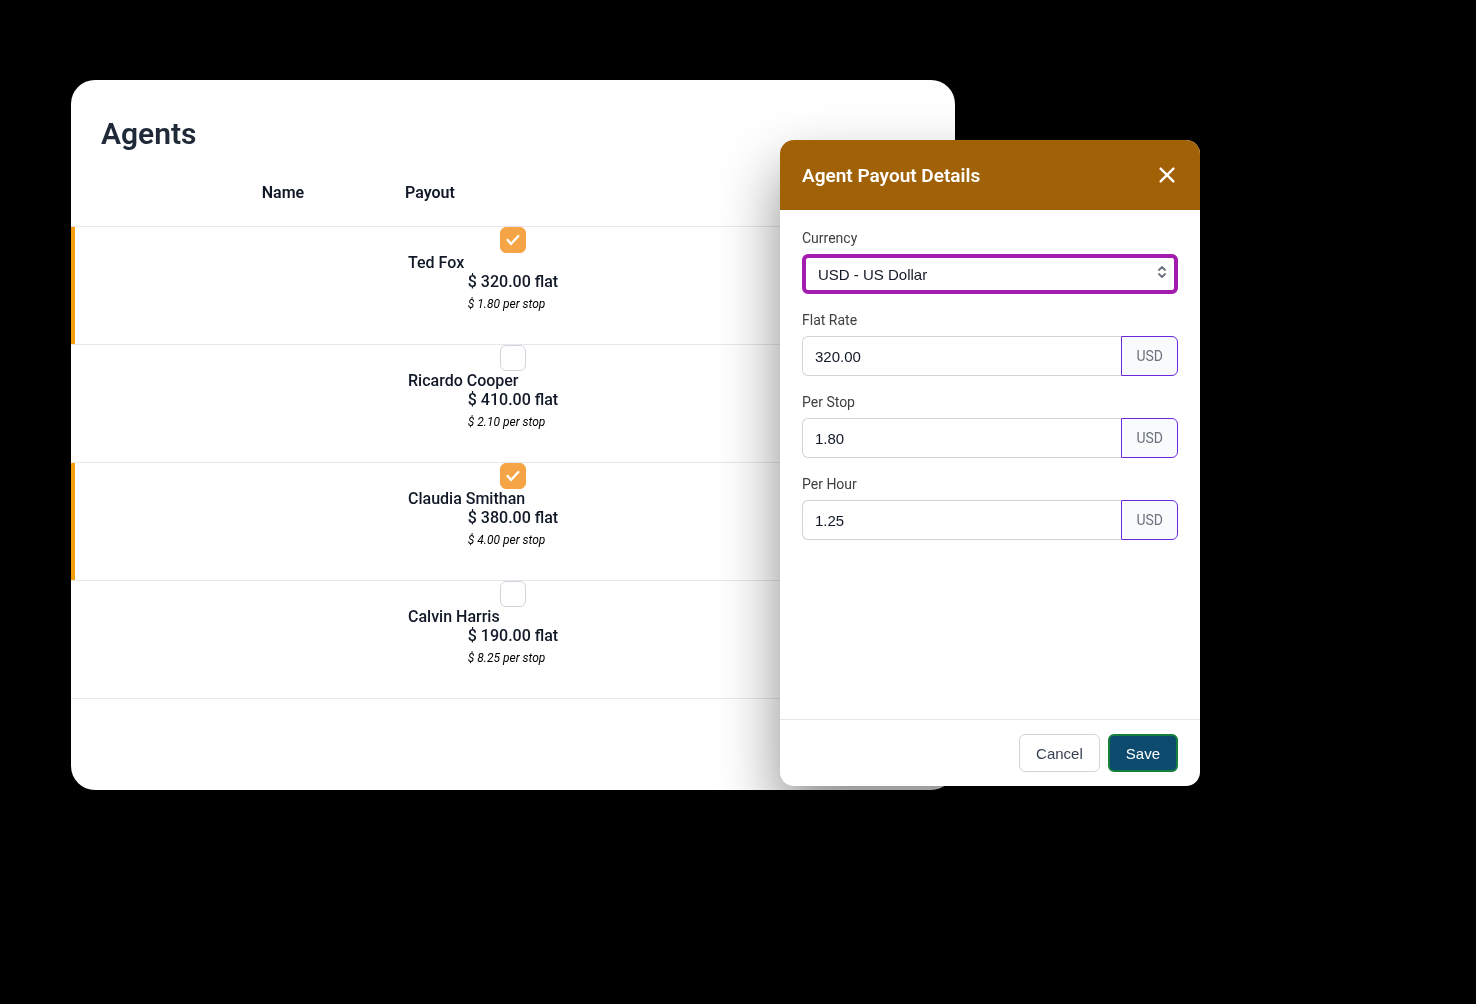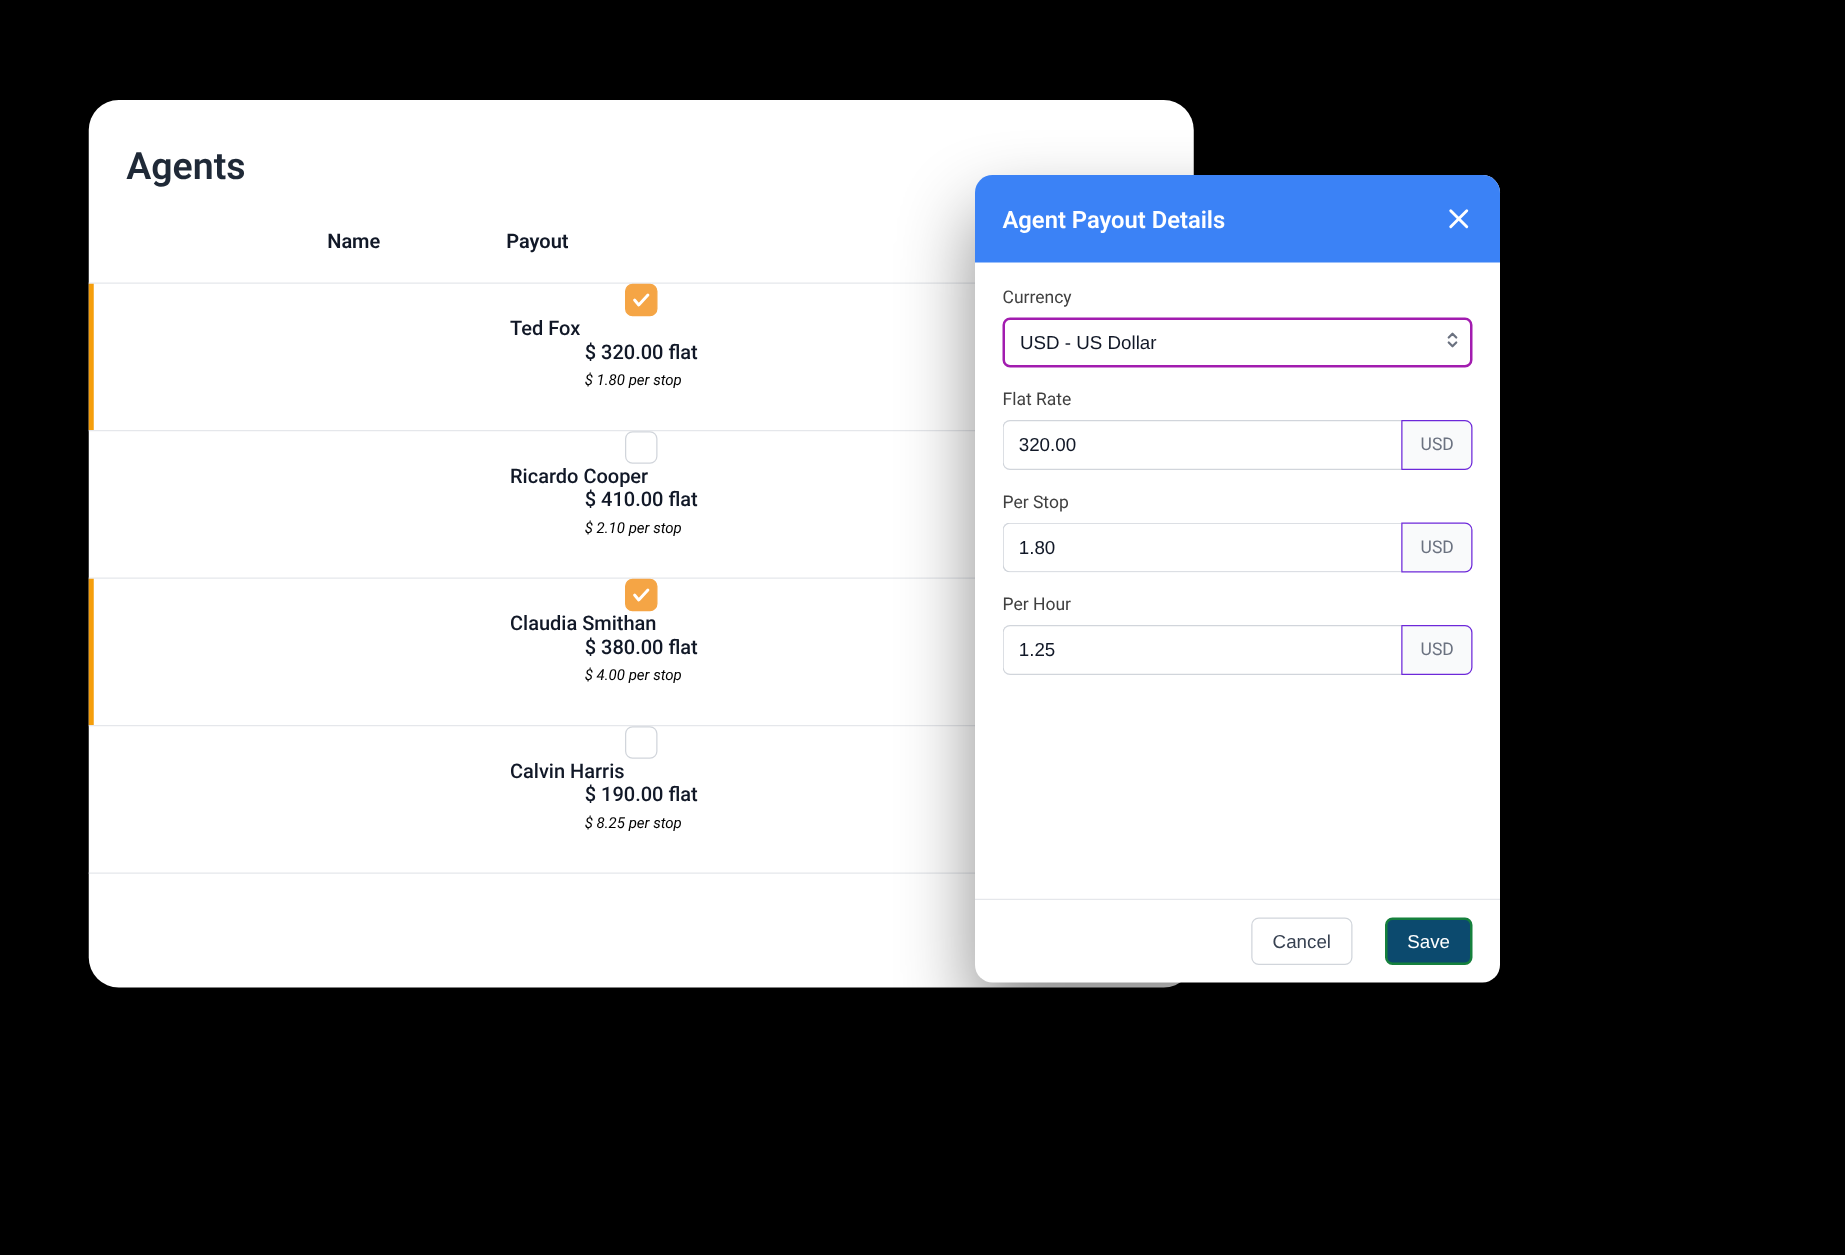--- a/index.html
+++ b/index.html
@@ -105,21 +105,21 @@
     width: 420px;
     height: 646px;
     background: #fff;
     border-radius: 14px;
     box-shadow: 0 30px 60px rgba(0,0,0,0.45);
     display: flex;
     flex-direction: column;
     overflow: hidden;
   }
   .panel-header {
-    background: #3b82f6;
+    background: #a16207;
     color: #fff;
     height: 70px;
     display: flex;
     align-items: center;
     justify-content: space-between;
     padding: 0 22px;
   }
   .panel-header .title {
     font-size: 19px;
     font-weight: 600;
@@ -139,21 +139,21 @@
     color: #404040;
     margin-bottom: 8px;
     display: block;
   }
   .select {
     position: relative;
   }
   .select input {
     width: 100%;
     height: 40px;
-    border: 2px solid #a21caf;
+    border: 4px solid #a21caf;
     border-radius: 6px;
     padding: 0 12px;
     font-size: 15px;
     color: #111827;
     background: #fff;
   }
   .select .icon {
     position: absolute;
     right: 10px;
     top: 50%;
@@ -182,21 +182,21 @@
     border-radius: 0 6px 6px 0;
     background: #f9fafb;
     font-size: 14px;
     color: #6b7280;
   }
   .panel-footer {
     border-top: 1px solid #e5e7eb;
     padding: 14px 22px;
     display: flex;
     justify-content: flex-end;
-    gap: 26px;
+    gap: 8px;
   }
   .btn {
     height: 38px;
     padding: 0 16px;
     border-radius: 6px;
     font-size: 15px;
     cursor: pointer;
   }
   .btn.secondary {
     background: #fff;

